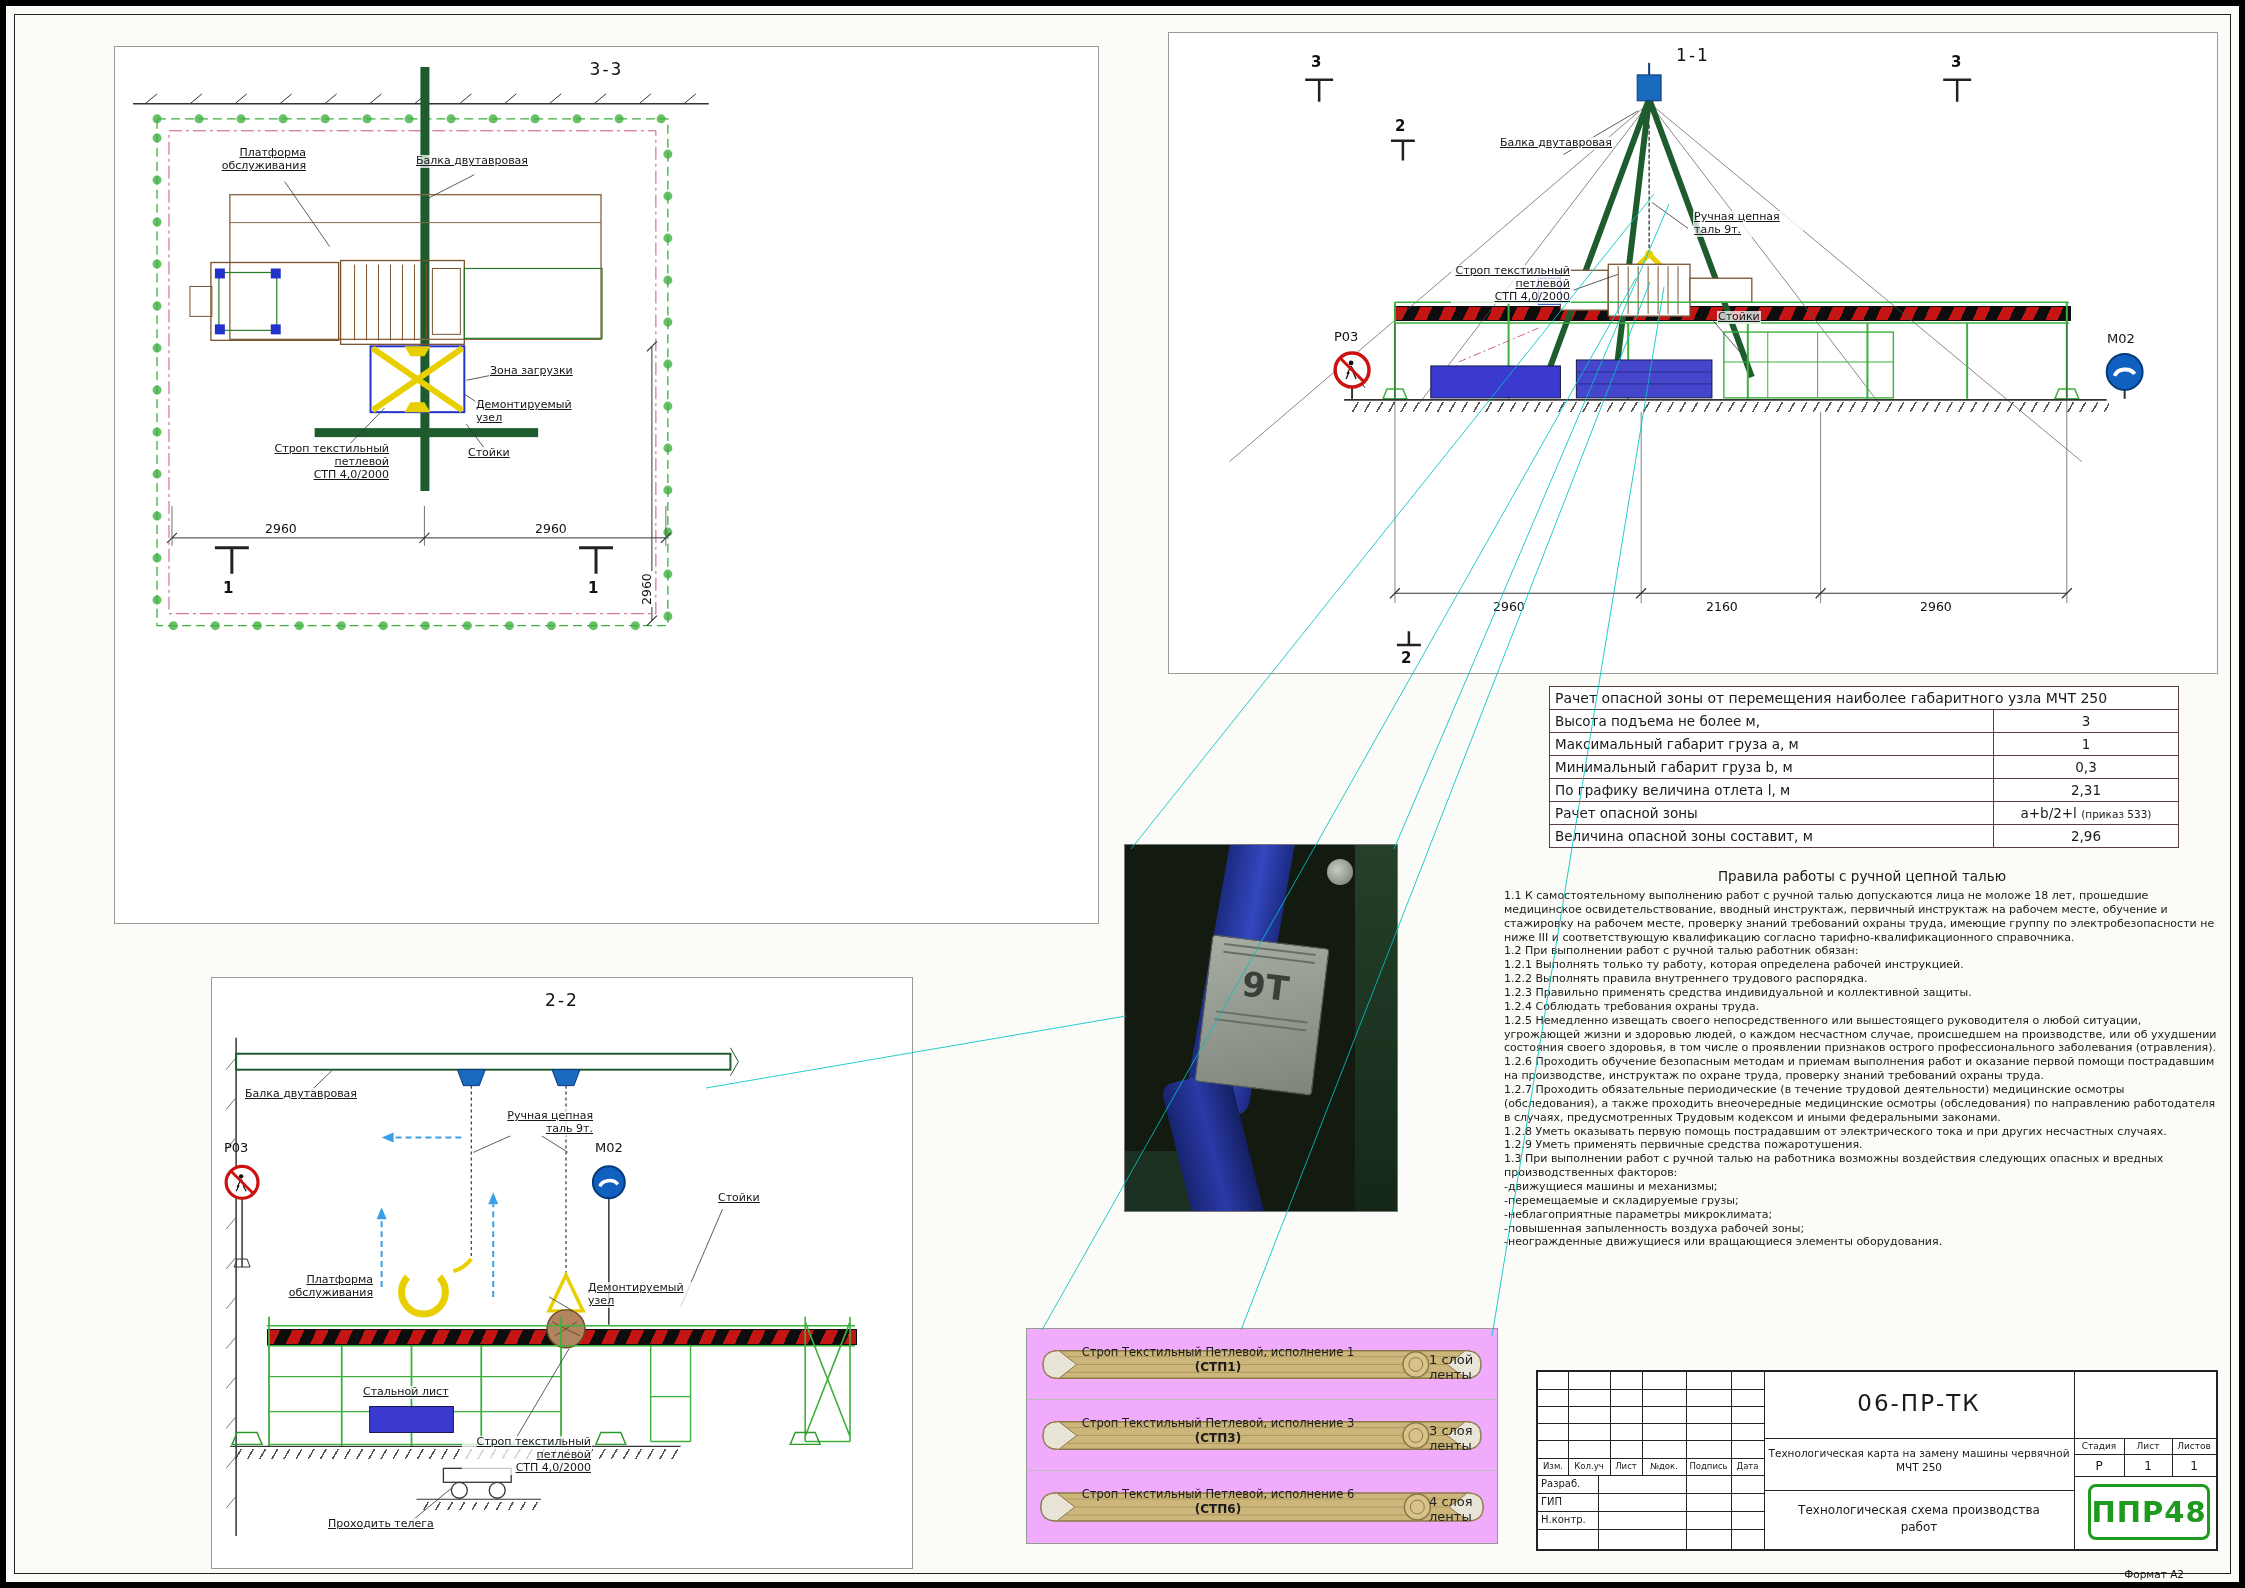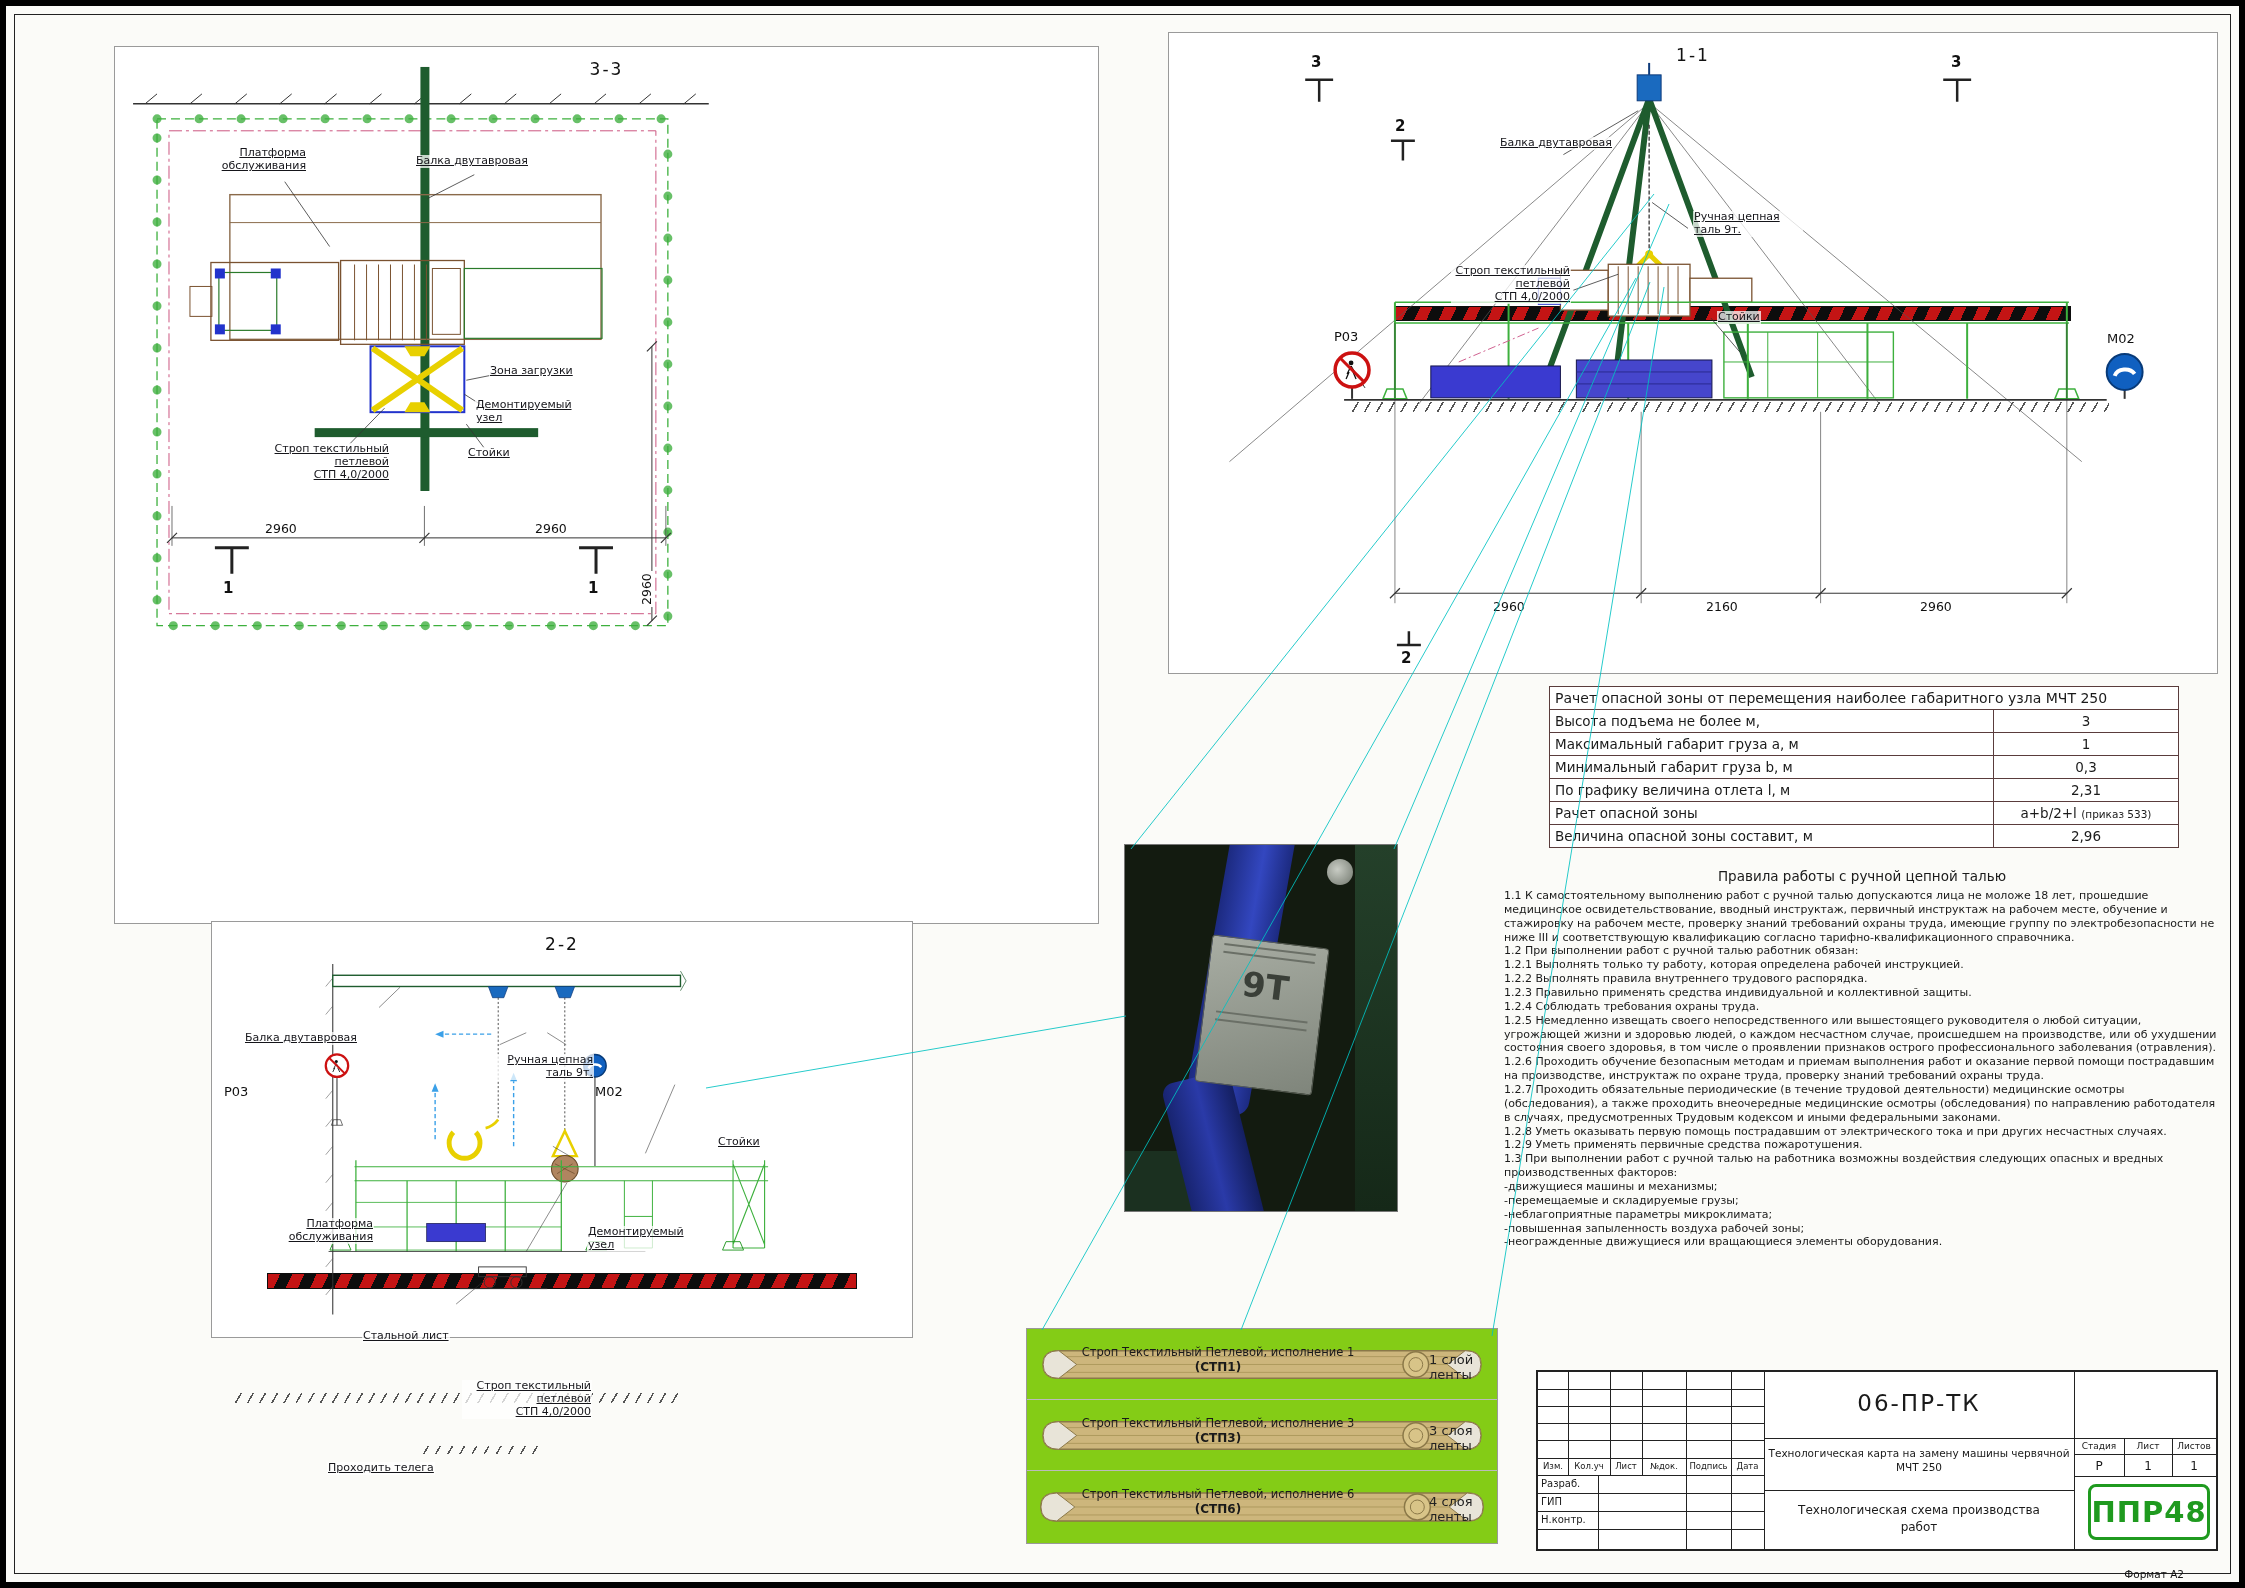--- a/index.html
+++ b/index.html
@@ -31,21 +31,21 @@
   .hz-note{font-size:10.5px}
   
   .rules{position:absolute;left:1498px;top:862px;width:716px}
   .rules-title{text-align:center;font-size:13.5px;margin-bottom:5px}
   .rules-body{font-size:11px;line-height:1.26;white-space:pre-line}
   
   .photo{position:absolute;left:1118px;top:838px;width:274px;height:368px;background:#131b10;
          border:1px solid #777;overflow:hidden}
   .plate-ln{height:2px;background:#6a6f66;margin:6px 12px}
   
-  .slings{position:absolute;left:1020px;top:1322px;width:472px;height:216px;border:1px solid #999;background:#84cc16}
+  .slings{position:absolute;left:1020px;top:1322px;width:472px;height:216px;border:1px solid #999;background:#f0abfc}
   .sling-row{position:relative;height:71px;border-bottom:1px solid #bbb}
   .sling-row:last-child{border-bottom:none}
   .band{position:absolute;left:0;top:0;width:100%;height:100%}
   .sling-text{position:absolute;left:36px;top:16px;width:310px;text-align:center;font-size:11.5px;line-height:1.3}
   .sling-code{font-weight:bold;font-size:12px}
   .sling-note{position:absolute;right:4px;top:24px;width:64px;font-size:13px;line-height:1.15;color:#222}
   
   .stamp{position:absolute;left:1530px;top:1364px;width:682px;height:181px;border:2px solid #222;
          background:#fff;font-size:10px}
   .st{position:absolute}
@@ -189,21 +189,21 @@
 петлевой
 СТП 4,0/2000</div>
     <div class="lbl" style="left:548px;top:278px">Стойки</div>
     <div class="sign-label" style="left:165px;top:296px">Р03</div>
     <div class="sign-label" style="left:938px;top:298px">М02</div>
     <div class="dim" style="left:322px;top:566px">2960</div>
     <div class="dim" style="left:535px;top:566px">2160</div>
     <div class="dim" style="left:749px;top:566px">2960</div>
   </div>
 
-  <div class="panel" style="left:205px;top:915px;width:702px;height:417px">
+  <div class="panel" style="left:205px;top:971px;width:702px;height:592px">
     <div class="hazbar" style="left:55px;top:351px;width:590px;height:16px"></div>
     <div class="ghatch" style="left:18px;top:471px;width:452px"></div>
     <div class="ghatch" style="left:205px;top:524px;width:125px;height:8px"></div>
     <svg class="draw" viewBox="0 0 702 592">
       <line x1="24" y1="60" x2="24" y2="560" stroke="#333" stroke-width="1.5"></line>
       <path d="M24 80 l-10 12 M24 120 l-10 12 M24 160 l-10 12 M24 200 l-10 12 M24 240 l-10 12 M24 280 l-10 12 M24 320 l-10 12 M24 360 l-10 12 M24 400 l-10 12 M24 440 l-10 12 M24 480 l-10 12 M24 520 l-10 12" stroke="#555" stroke-width="0.8"></path>
       <rect x="24" y="76" width="496" height="16" fill="#fff" stroke="#1e5c2e" stroke-width="2"></rect>
       <path d="M520 70 l8 14 l-8 14" fill="none" stroke="#1e5c2e"></path>
       <path d="M246 92 h28 l-6 16 h-16 z" fill="#1a6abf" stroke="#0d3a7a"></path>
       <path d="M341 92 h28 l-6 16 h-16 z" fill="#1a6abf" stroke="#0d3a7a"></path>

